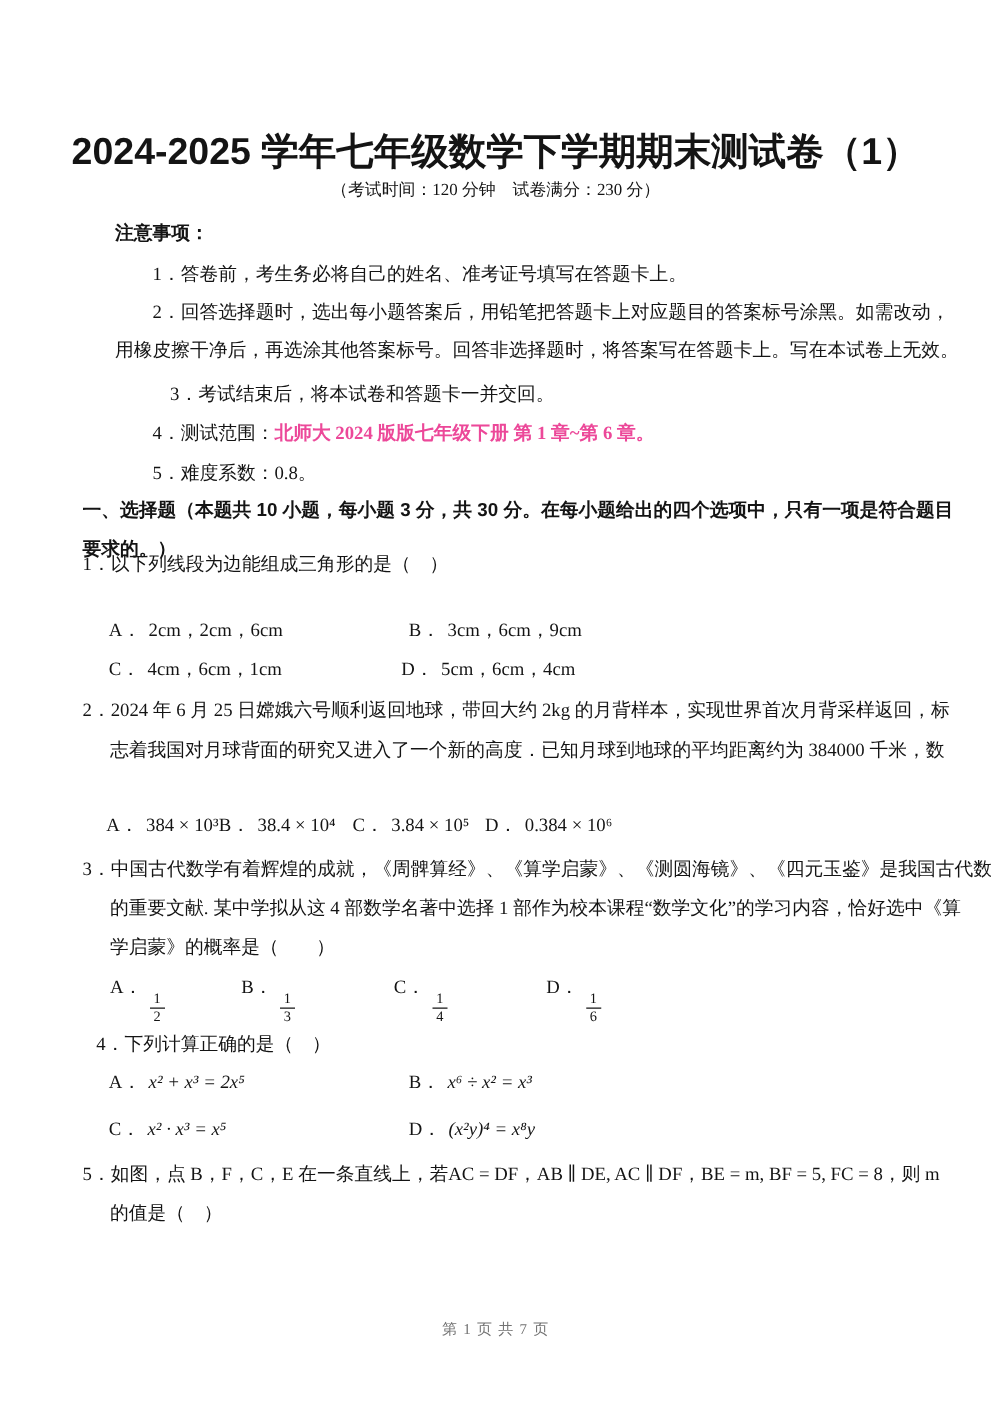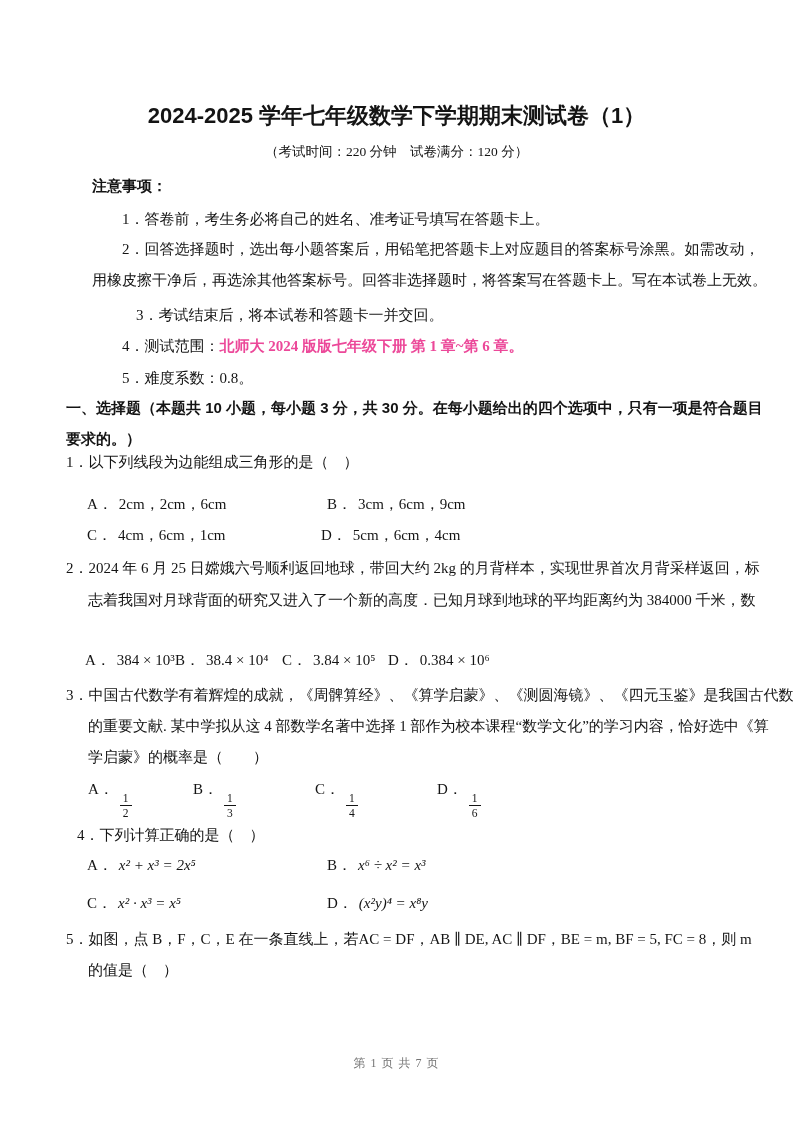--- a/index.html
+++ b/index.html
@@ -23,51 +23,51 @@
   .frac {
     display: inline-flex;
     flex-direction: column;
     align-items: center;
     vertical-align: -8px;
     line-height: 1.05;
     font-size: 11.5px;
   }
   .frac .num { padding: 0 3px 1px 3px; border-bottom: 1px solid #141414; }
   .frac .den { padding-top: 1px; }
-  .title { font-size: 22px; }
+  .title { font-size: 30px; }
   .subtitle { font-size: 13.5px; }
   .footer { font-size: 12px; color: #737373; letter-spacing: 1px; }
 </style>
 </head>
 <body>
 
 <div class="page">
 
   <div class="t center title b sans" style="top:101px;">2024-2025 学年七年级数学下学期期末测试卷（1）</div>
-  <div class="t center subtitle" style="top:143px;">（考试时间：220 分钟　试卷满分：120 分）</div>
+  <div class="t center subtitle" style="top:143px;">（考试时间：120 分钟　试卷满分：230 分）</div>
 
   <div class="t b sans" style="top:177px; left:92px;">注意事项：</div>
 
   <div class="t" style="top:210px; left:122px;">1．答卷前，考生务必将自己的姓名、准考证号填写在答题卡上。</div>
 
   <div class="t" style="top:240px; left:122px;">2．回答选择题时，选出每小题答案后，用铅笔把答题卡上对应题目的答案标号涂黑。如需改动，</div>
   <div class="t" style="top:271px; left:92px;">用橡皮擦干净后，再选涂其他答案标号。回答非选择题时，将答案写在答题卡上。写在本试卷上无效。</div>
 
   <div class="t" style="top:306px; left:136px;">3．考试结束后，将本试卷和答题卡一并交回。</div>
 
   <div class="t" style="top:337px; left:122px;">
     <span>4．测试范围：</span><span class="red b">北师大 2024 版版七年级下册 第 1 章~第 6 章。</span>
   </div>
 
   <div class="t" style="top:369px; left:122px;">5．难度系数：0.8。</div>
 
   <div class="t b sans" style="top:399px; left:66px;">一、选择题（本题共 10 小题，每小题 3 分，共 30 分。在每小题给出的四个选项中，只有一项是符合题目</div>
   <div class="t b sans" style="top:430px; left:66px;">要求的。）</div>
 
-  <div class="t" style="top:453px; left:66px;">1．以下列线段为边能组成三角形的是（　）</div>
+  <div class="t" style="top:442px; left:66px;">1．以下列线段为边能组成三角形的是（　）</div>
   <div class="t" style="top:495px; left:87px;">
     <span class="opt-label">A．</span><span>2cm，2cm，6cm</span>
   </div>
   <div class="t" style="top:495px; left:327px;">
     <span class="opt-label">B．</span><span>3cm，6cm，9cm</span>
   </div>
   <div class="t" style="top:526px; left:87px;">
     <span class="opt-label">C．</span><span>4cm，6cm，1cm</span>
   </div>
   <div class="t" style="top:526px; left:321px;">

